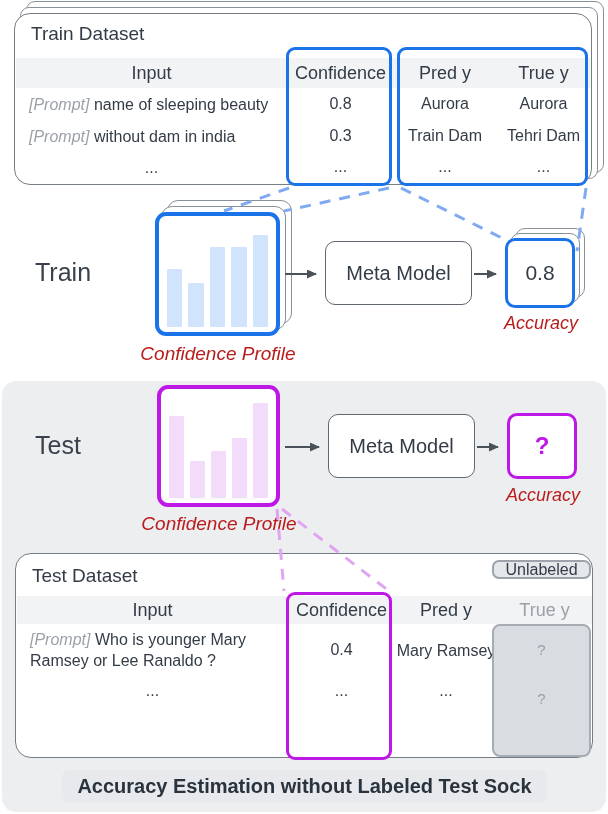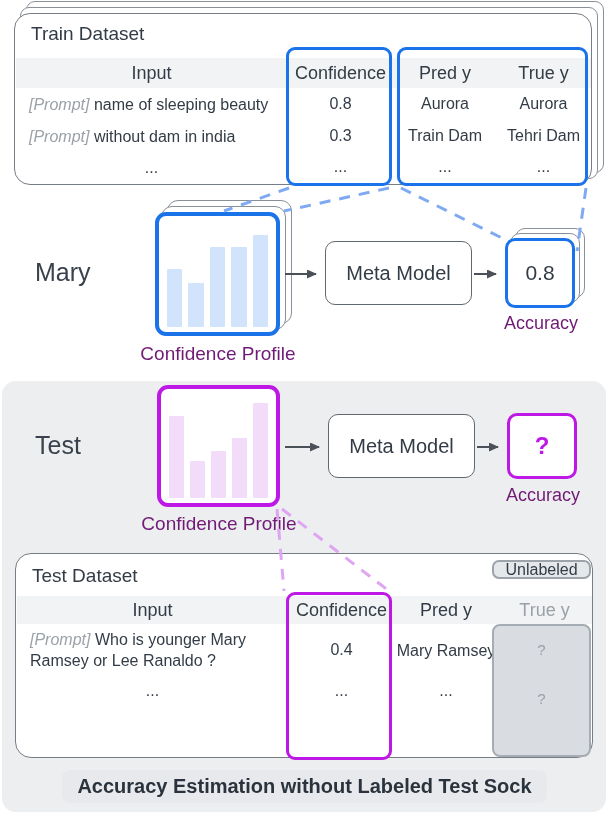--- a/index.html
+++ b/index.html
@@ -26,21 +26,21 @@
   .bar{width:17px;border-radius:1px;}
   .bar.blue{background:#D2E3FC;}
   .bar.pink{background:#F3DCFA;}
   .flow-label{position:absolute;font-size:25px;color:#39424C;}
   .meta-box{position:absolute;background:#fff;border:1.5px solid #61686F;border-radius:10px;
     display:flex;align-items:center;justify-content:center;font-size:20px;box-sizing:border-box;}
   .acc-box{position:absolute;background:#fff;border-radius:10px;display:flex;align-items:center;
     justify-content:center;font-size:21px;box-sizing:border-box;}
   .acc-box.blue{border:3.5px solid #1A73E8;}
   .acc-box.mag{border:3.5px solid #BE18E6;color:#BE18E6;font-weight:bold;font-size:24px;}
-  .center-label{position:absolute;transform:translateX(-50%);font-size:19px;white-space:nowrap;color:#701a75;}
+  .center-label{position:absolute;transform:translateX(-50%);font-size:19px;white-space:nowrap;color:#b91c1c;font-style:italic;}
   .small-label{font-size:18px;}
   .section-bg{position:absolute;left:2px;top:381px;width:604px;height:431px;background:#EDEEF0;border-radius:14px;}
   .badge{position:absolute;background:#E5E8EB;border:2.5px solid #9CA3AB;border-radius:7px;
     font-size:16px;display:flex;align-items:center;justify-content:center;box-sizing:border-box;color:#333C46;}
   .graybox{position:absolute;background:#D9DDE1;border:2.5px solid #A5ACB3;border-radius:8px;box-sizing:border-box;}
   .graybox .q{position:absolute;left:0;width:100%;text-align:center;color:#99A0A7;font-size:15px;}
   .caption{position:absolute;background:#E7E9EC;border-radius:8px;font-weight:bold;font-size:20px;
     color:#2A333D;display:flex;align-items:center;justify-content:center;}
   svg.overlay{position:absolute;left:0;top:0;z-index:8;pointer-events:none;}
   .z9{z-index:9;}
@@ -102,21 +102,21 @@
     <line x1="285" y1="274" x2="316" y2="274" stroke="#4A5158" stroke-width="2" marker-end="url(#arr)"></line>
     <line x1="474" y1="274" x2="496" y2="274" stroke="#4A5158" stroke-width="2" marker-end="url(#arr)"></line>
 
     <line x1="285" y1="447" x2="319" y2="447" stroke="#4A5158" stroke-width="2" marker-end="url(#arr)"></line>
     <line x1="477" y1="447" x2="498" y2="447" stroke="#4A5158" stroke-width="2" marker-end="url(#arr)"></line>
   </svg>
 
   <div class="hl hl-blue z9" style="left:286px;top:47px;width:106px;height:139px;"></div>
   <div class="hl hl-blue z9" style="left:397px;top:47px;width:191px;height:139px;"></div>
 
-  <div class="flow-label" style="left:35px;top:258px;">Mary</div>
+  <div class="flow-label" style="left:35px;top:258px;">Train</div>
 
   <div class="ghost" style="left:167px;top:200px;width:125px;height:124px;border-radius:11px;"></div>
   <div class="ghost" style="left:161px;top:206px;width:125px;height:124px;border-radius:11px;"></div>
   <div class="profile blue" style="left:155px;top:212px;width:125px;height:124px;">
     <div class="bar blue" style="height: 52%;"></div>
     <div class="bar blue" style="height: 40%;"></div>
     <div class="bar blue" style="height: 72%;"></div>
     <div class="bar blue" style="height: 72%;"></div>
     <div class="bar blue" style="height: 83%;"></div>
   </div>

